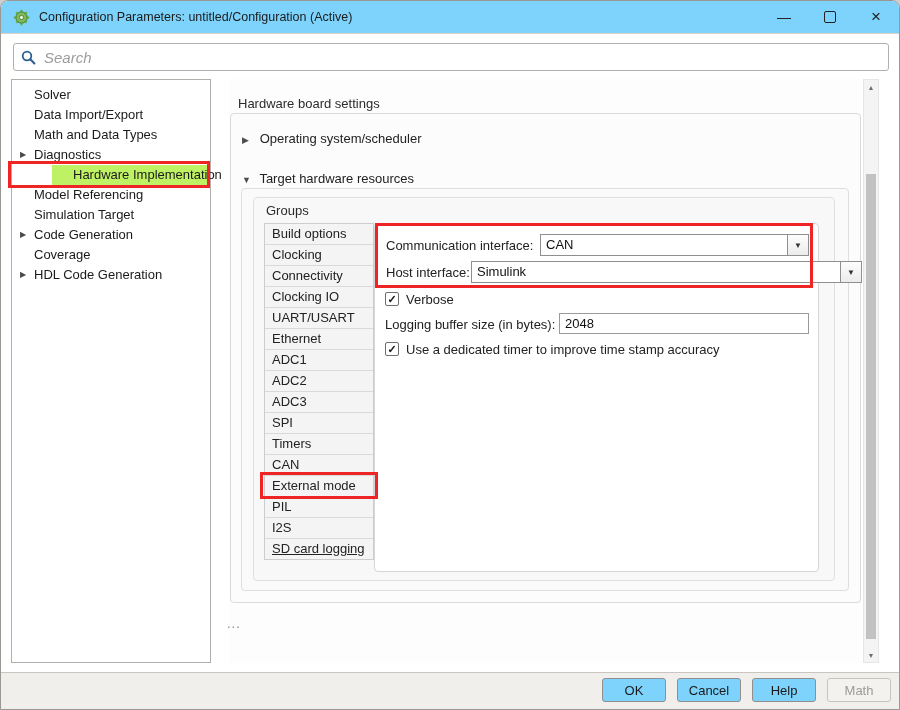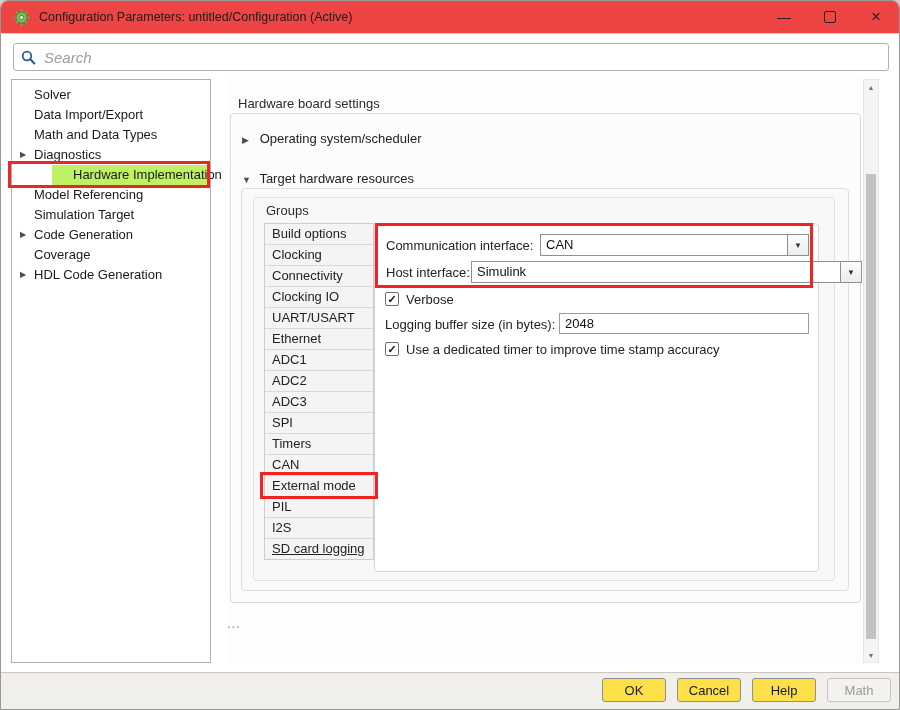--- a/index.html
+++ b/index.html
@@ -1,20 +1,20 @@
 <!DOCTYPE html>
 <html><head>
 <meta charset="utf-8">
 <style>
   html,body{margin:0;padding:0;background:#cfcfcf;}
   .app{position:relative;width:898px;height:708px;margin:0 auto;background:#ffffff;
        border:1px solid #9a9893;border-radius:8px 8px 0 0;overflow:hidden;
        font-family:"Liberation Sans", sans-serif;color:#1a1a1a;font-size:13px;}
   
-  .titlebar{position:absolute;left:0;top:0;right:0;height:32px;background:#ef4444;
+  .titlebar{position:absolute;left:0;top:0;right:0;height:32px;background:#7dd3fc;
             border-bottom:1px solid #d8d2ca;display:flex;align-items:center;}
   .title-icon{margin-left:12px;width:17px;height:17px;flex:0 0 auto;}
   .title-text{margin-left:9px;font-size:12.5px;color:#1b1b1b;}
   .win-controls{margin-left:auto;display:flex;height:100%;}
   .win-btn{width:46px;height:100%;display:flex;align-items:center;justify-content:center;
            color:#222;font-size:13px;cursor:default;}
   .win-btn.maxi span{display:block;width:10px;height:10px;border:1.2px solid #222;border-radius:2px;}
   .win-btn.mini{font-size:14px;}
   .win-btn.close{font-size:17px;}
   
@@ -69,21 +69,21 @@
   .ellipsis{position:absolute;left:226px;top:615px;color:#8a8a8a;letter-spacing:1px;}
   
   .scrollbar{position:absolute;left:862px;top:78px;width:16px;height:584px;background:#f4f4f4;
              border:1px solid #e6e6e6;box-sizing:border-box;}
   .sb-arrow{position:absolute;left:0;right:0;height:14px;display:flex;align-items:center;
             justify-content:center;font-size:7px;color:#6f6f6f;}
   .sb-thumb{position:absolute;left:2px;width:10px;background:#c2c2c2;top:94px;height:465px;}
   
   .footer{position:absolute;left:0;right:0;bottom:0;height:36px;background:#f1efec;
           border-top:1px solid #c9c5c0;}
-  .f-btn{position:absolute;top:5px;width:64px;height:24px;background:#fde047;
+  .f-btn{position:absolute;top:5px;width:64px;height:24px;background:#7dd3fc;
          border:1px solid #8f8f8f;border-radius:3px;font-family:"Liberation Sans",sans-serif;
          font-size:13px;color:#1a1a1a;text-align:center;line-height:22px;cursor:default;}
   .f-btn.disabled{background:#f4f2ef;border-color:#c7c4c0;color:#9d9b98;}
 </style>
 </head>
 <body>
 
 <div class="app">
 
   <div class="titlebar">

